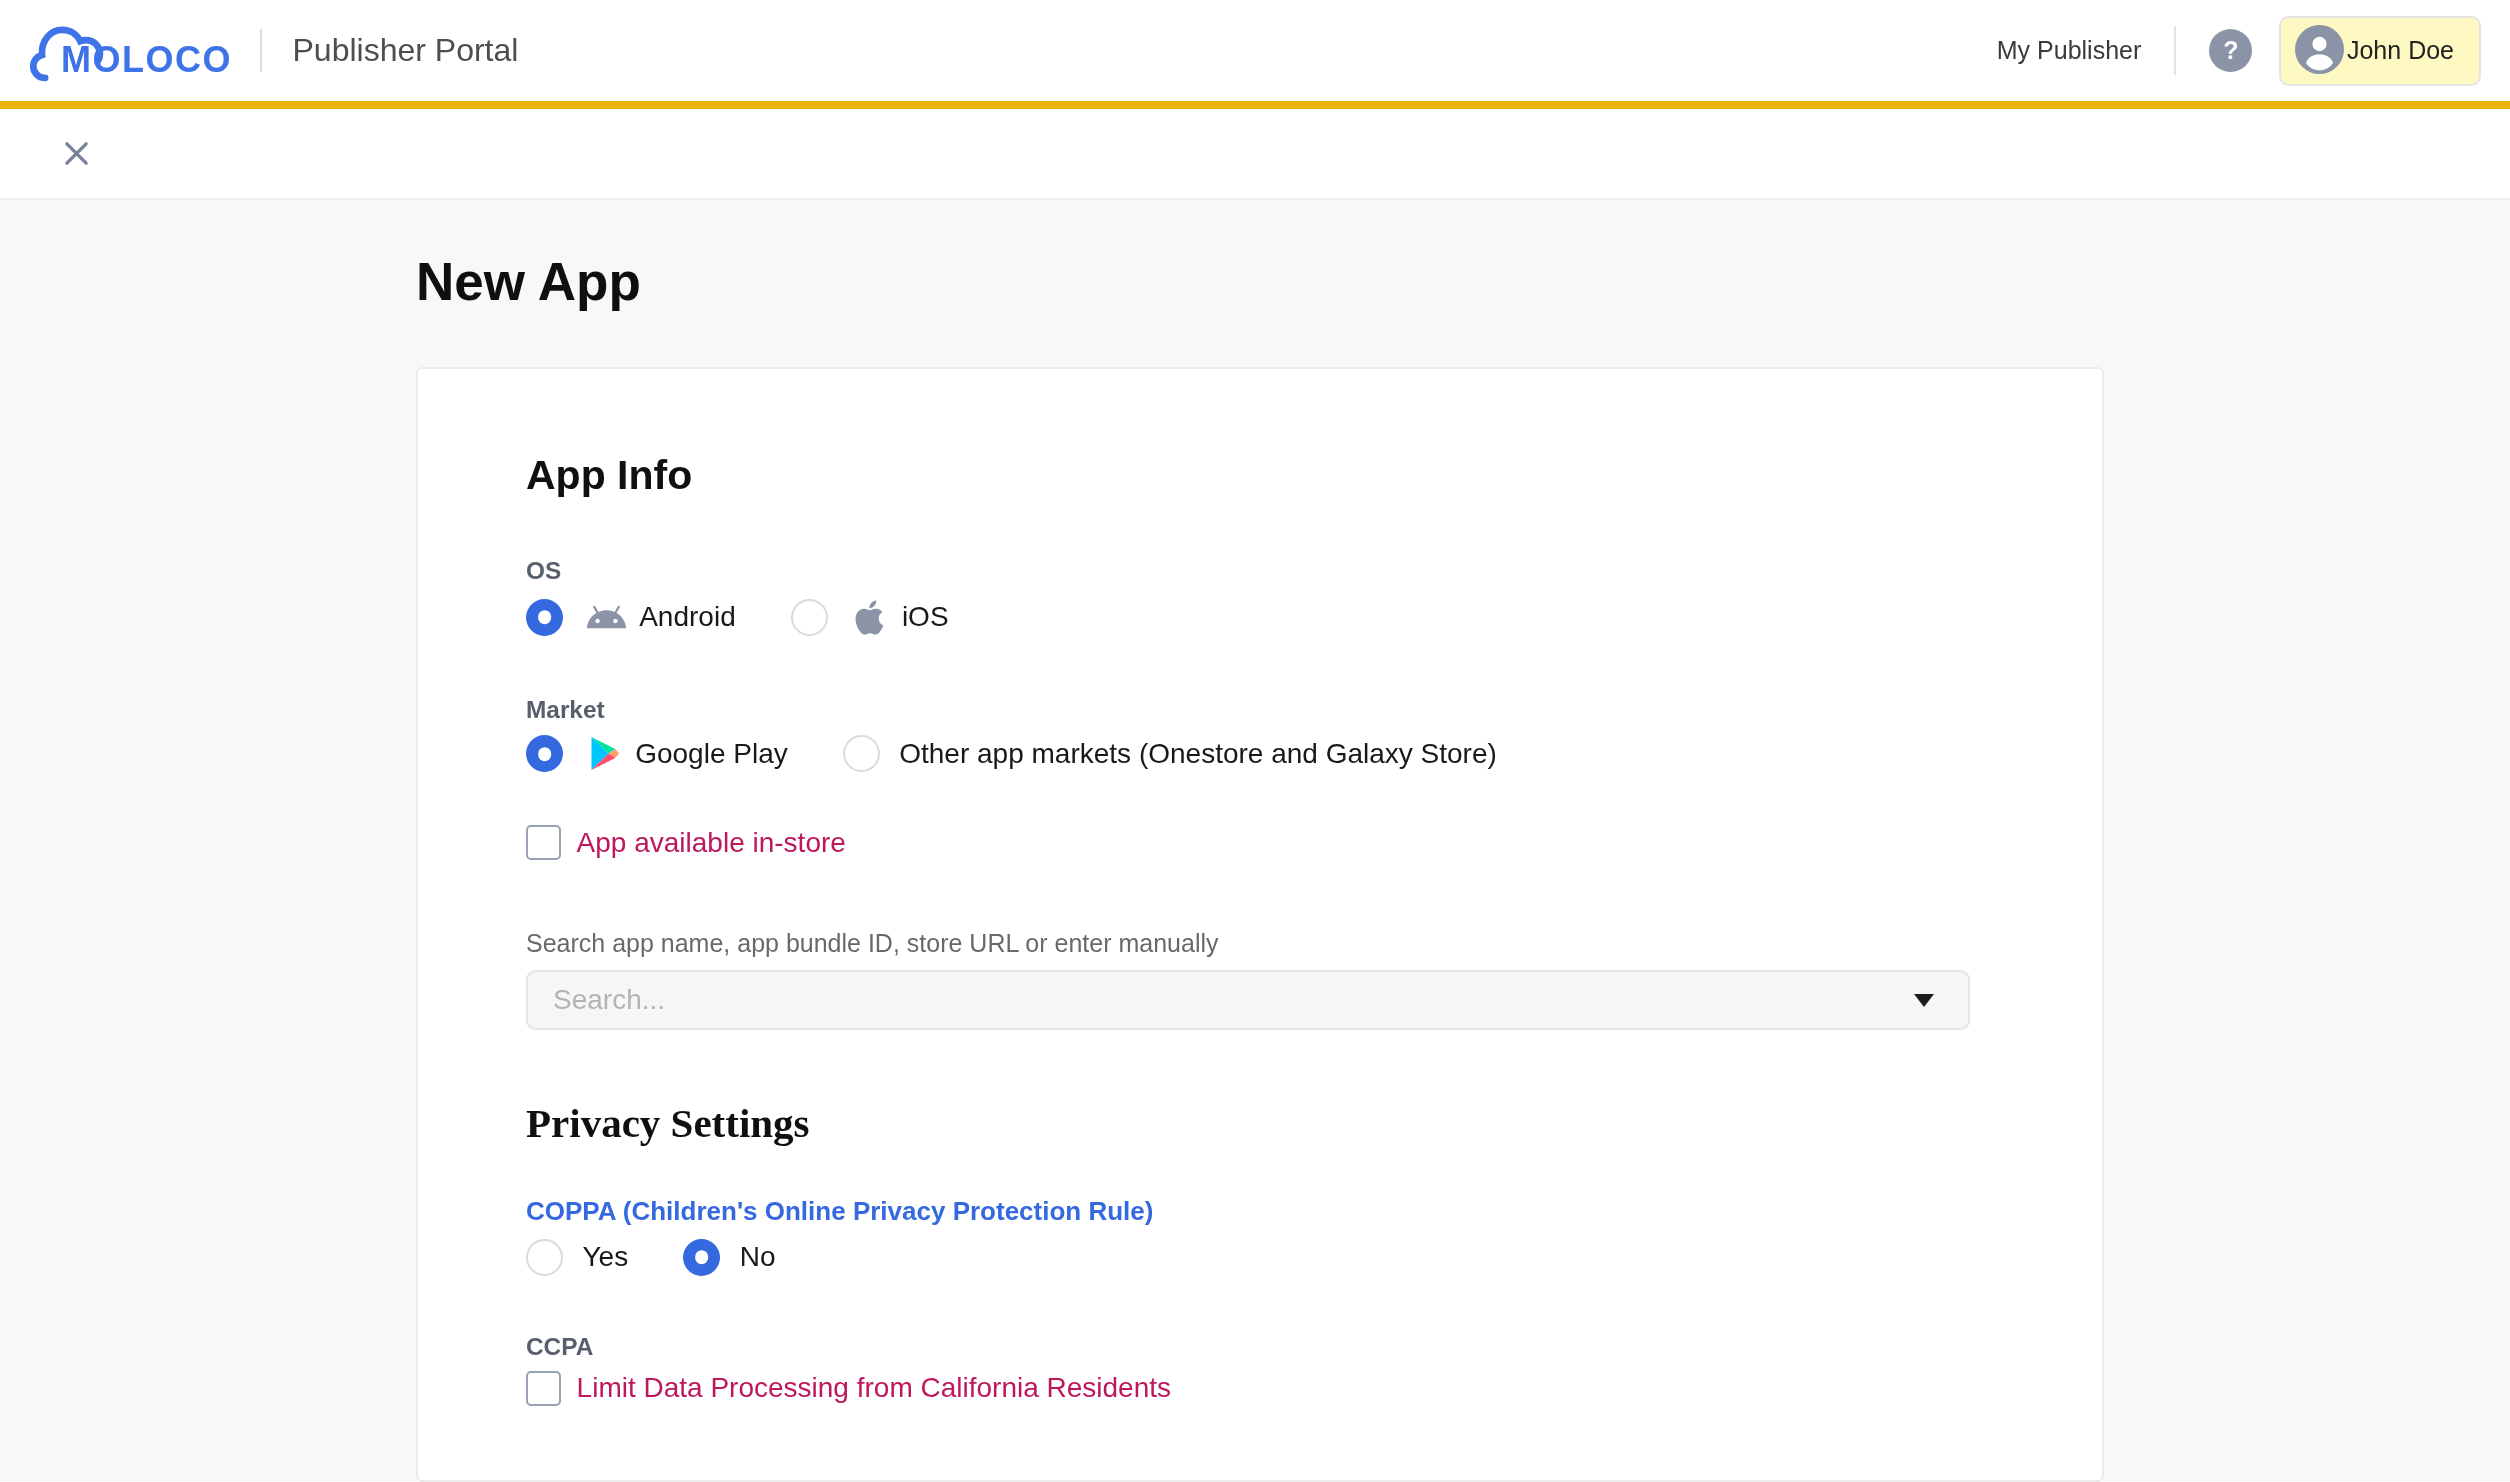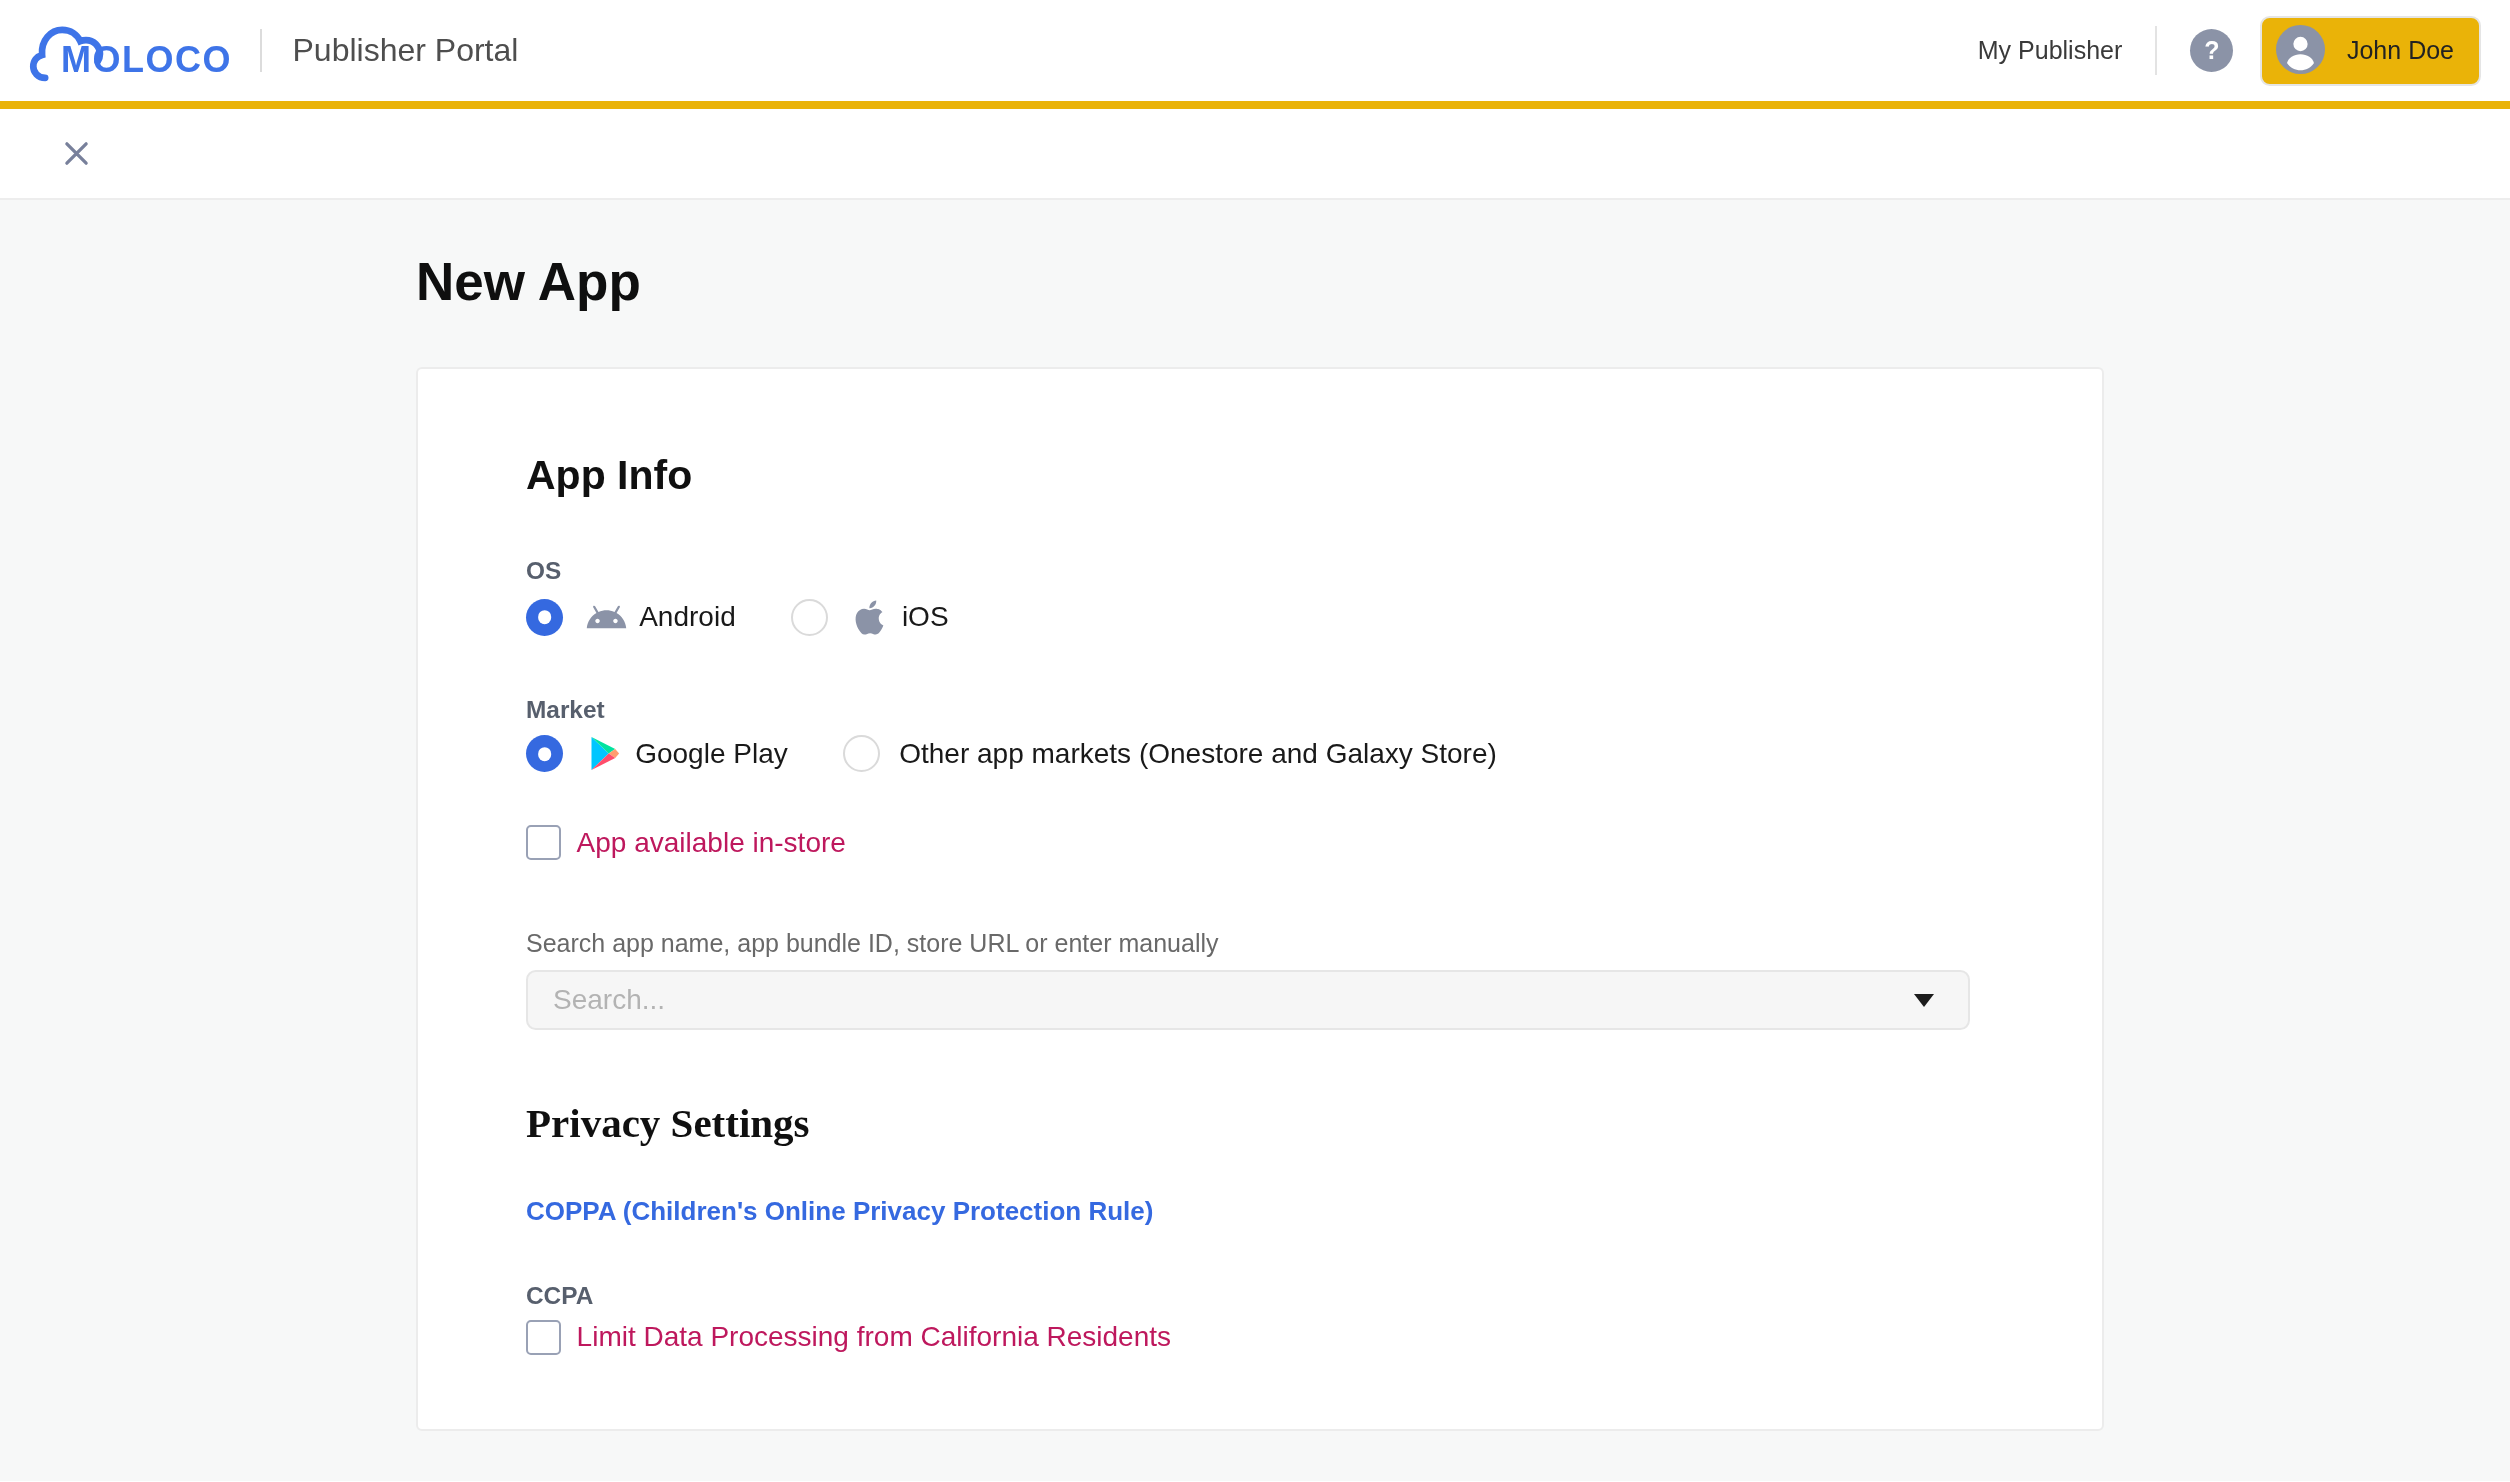--- a/index.html
+++ b/index.html
@@ -25,22 +25,22 @@
   .product-title { font-size:32px; color:#4e4e4e; }
   .h-right { display:flex; align-items:center; }
   .my-publisher { font-size:25px; color:#3a3a3a; cursor:pointer; }
   .h-vdiv2 { width:2px; height:49px; background:#e3e3e3; margin:0 33px; }
   .help-circle {
     width:43px; height:43px; border-radius:50%; background:#8b93a7; color:#fff;
     display:flex; align-items:center; justify-content:center;
     font-size:25px; font-weight:bold; cursor:pointer; flex:none;
   }
   .user-btn {
-    display:flex; align-items:center; gap:22px; margin-left:27px;
-    border:2px solid #e5e5e5; border-radius:9.8px; background:#eab308;
+    display:flex; align-items:center; gap:3px; margin-left:27px;
+    border:2px solid #e5e5e5; border-radius:9.8px; background:#fef9c3;
     padding:9.8px 25px 9.8px 13.7px; height:70px; cursor:pointer;
     font-family:inherit;
   }
   .user-btn .uname { font-size:25px; font-weight:500; color:#222; }
 
   
   .closebar {
     height:91px; background:#fff; border-bottom:2px solid #ededed;
     display:flex; align-items:center; padding-left:60px;
   }
@@ -203,20 +203,30 @@
 
     <div class="search-label">Search app name, app bundle ID, store URL or enter manually</div>
     <div class="search-select" role="combobox">
       <span class="placeholder">Search...</span>
       <span class="caret"></span>
     </div>
 
     <h2 class="h2-privacy">Privacy Settings</h2>
 
     <a class="coppa-link">COPPA (Children's Online Privacy Protection Rule)</a>
+    <div class="option-row" style="margin-top:9.8px;">
+      <label class="opt">
+        <span class="radio"></span>
+        <span class="o-label no-icon">Yes</span>
+      </label>
+      <label class="opt">
+        <span class="radio checked"></span>
+        <span class="o-label no-icon">No</span>
+      </label>
+    </div>
 
     <div class="group-label ccpa-label">CCPA</div>
     <label class="check-row ccpa-row">
       <span class="checkbox"></span>
       <span class="c-label">Limit Data Processing from California Residents</span>
     </label>
 
   </section>
 </main>
 

